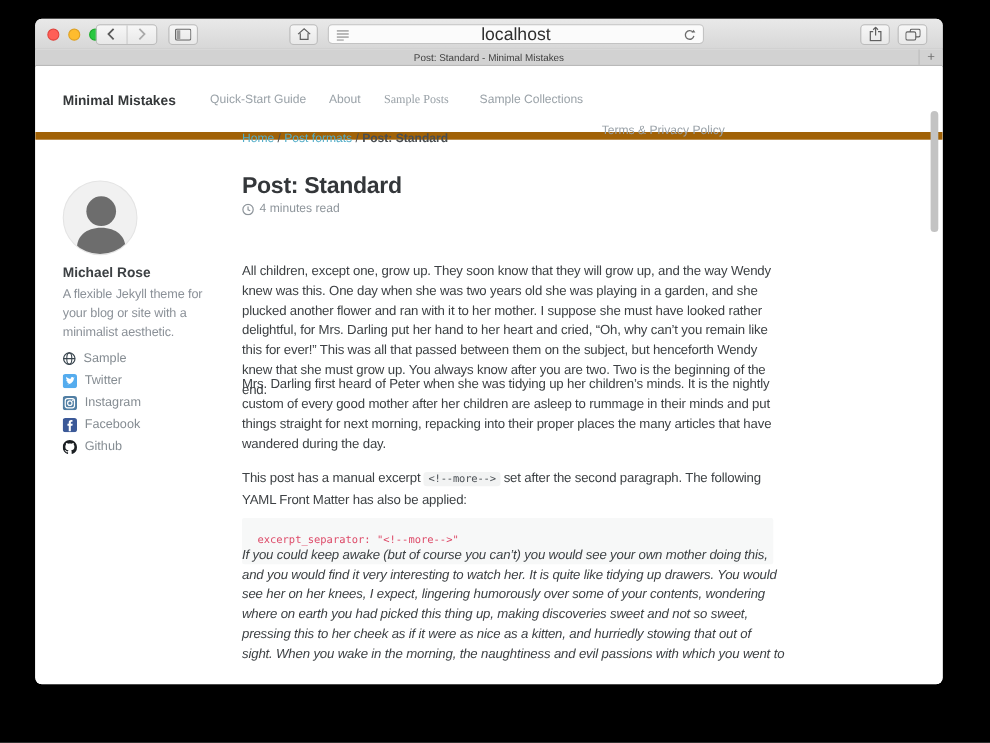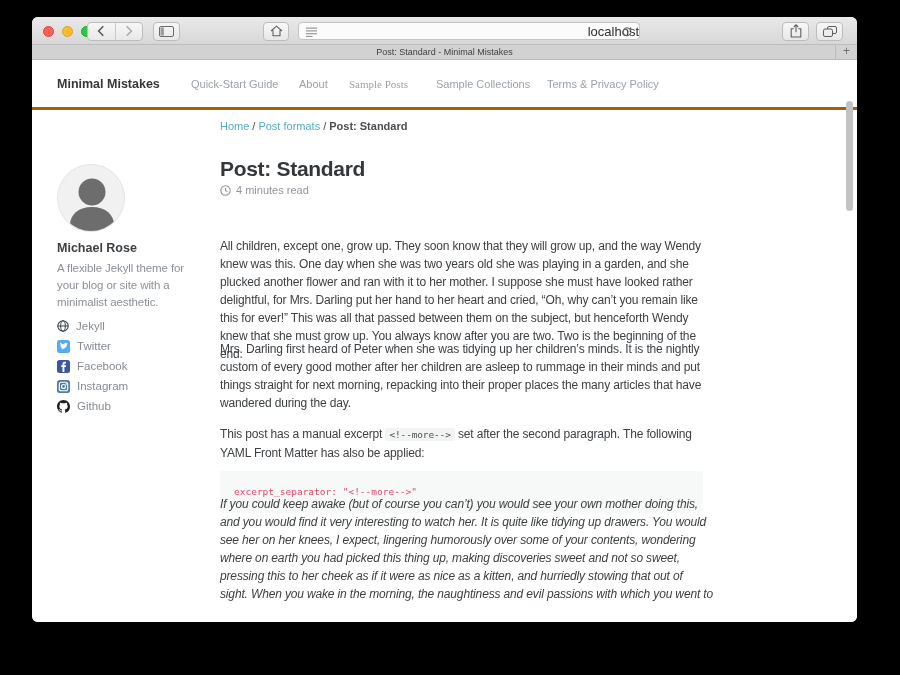--- a/index.html
+++ b/index.html
@@ -30,43 +30,43 @@
   .navgroup .half + .half { border-left:1px solid #c9c9c9; }
   .btn-sidebar { left:121px; width:27px; }
   .btn-home   { left:231px; width:26px; }
   .btn-share  { right:48px; width:27px; }
   .btn-tabs   { right:14px; width:27px; }
 
   .urlfield { position:absolute; left:266px; top:5px; width:342px; height:18px;
               background:#fbfbfb; border:1px solid #c3c3c3; border-radius:4px; }
   .urlfield .reader { position:absolute; left:7px; top:4px; }
   .urlfield .urltext { position:absolute; left:0; right:0; top:0; line-height:17px;
-              text-align:right; font-size:13px; color:#2e2e2e; }
+              text-align:center; font-size:16px; color:#2e2e2e; }
   .urlfield .reload { position:absolute; right:6px; top:3px; cursor:default; }
 
   
   .tabbar { position:relative; height:15px; background:#d2d2d2;
             border-bottom:1px solid #b9b9b9; }
   .tabtitle { position:absolute; left:0; right:0; top:0; line-height:14px;
               text-align:center; font-size:9px; color:#3f3f3f; }
   .newtab { position:absolute; right:0; top:0; width:22px; height:14px;
             border-left:1px solid #bcbcbc; text-align:center; line-height:13px;
             font-size:12px; color:#6f6f6f; }
 
   
   .content { position:absolute; top:44px; left:0; right:0; bottom:0; background:#fff; }
 
-  .masthead { position:relative; height:49px; border-bottom:3px solid #a16207; }
+  .masthead { position:relative; height:66px; border-bottom:7px solid #a16207; }
   .sitetitle { position:absolute; left:25px; top:50%; transform:translateY(-50%);
                font-size:12.5px; font-weight:bold; color:#35383a; }
   .mnav a { position:absolute; top:50%; transform:translateY(-50%);
             font-size:11px; color:#9aa2a8; text-decoration:none; }
   .mnav a:nth-child(1){ left:159px; } .mnav a:nth-child(2){ left:267px; }
   .mnav a:nth-child(3){ left:317px;font-family:Liberation Serif, serif; } .mnav a:nth-child(4){ left:404px; }
-  .mnav a:nth-child(5){ left:515px; }
+  .mnav a:nth-child(5){ left:515px;margin-top:28px; }
 
   .page { position:absolute; top:49px; left:0; right:0; bottom:0; overflow:hidden;padding-left:28px; }
 
   .breadcrumb { position:absolute; left:188px; top:10px; font-size:11px; color:#494e52; }
   .breadcrumb a { color:#52adc8; text-decoration:none; }
   .breadcrumb .sep { margin:0 3px; color:#494e52; }
   .breadcrumb .current { font-weight:bold; color:#494e52; }
 
   
   .side { position:absolute; left:25px; top:54px; width:158px; }
@@ -206,44 +206,44 @@
 your blog or site with a
 minimalist aesthetic.</div>
 
           <div class="slinks">
             <div class="slink">
               <svg width="12" height="12" viewBox="0 0 12 12">
                 <circle cx="6" cy="6" r="5.2" fill="none" stroke="#39454e" stroke-width="1.1"></circle>
                 <ellipse cx="6" cy="6" rx="2.3" ry="5.2" fill="none" stroke="#39454e" stroke-width="1"></ellipse>
                 <line x1="0.8" y1="6" x2="11.2" y2="6" stroke="#39454e" stroke-width="1"></line>
               </svg>
-              <span>Jekyll</span>
+              <span>Sample</span>
             </div>
             <div class="slink">
               <svg width="13" height="13" viewBox="0 0 13 13">
                 <rect width="13" height="13" rx="2.5" fill="#55acee"></rect>
                 <path d="M3.2,9.3 C7.6,9.8 10.2,6.4 10.1,4.0 L11,3.1 L9.9,3.4 C9.5,2.7 8.7,2.5 8.0,2.9 C7.4,3.2 7.1,3.9 7.3,4.6 C5.8,4.5 4.4,3.8 3.4,2.6 C2.9,3.7 3.2,4.8 4.1,5.4 L3.2,5.2 C3.3,6.2 3.9,7.0 4.9,7.2 L4.0,7.4 C4.5,8.2 5.2,8.6 6.1,8.6 C5.3,9.2 4.2,9.5 3.2,9.3 Z" fill="#ffffff"></path>
               </svg>
               <span>Twitter</span>
-            </div>
-            <div class="slink">
-              <svg width="13" height="13" viewBox="0 0 13 13">
-                <rect width="13" height="13" rx="2.5" fill="#3b5998"></rect>
-                <path d="M8.9,1.8 H7.6 C6.2,1.8 5.5,2.6 5.5,4.0 V5.3 H4.3 V7.1 H5.5 V12 H7.4 V7.1 H8.8 L9.1,5.3 H7.4 V4.2 C7.4,3.7 7.6,3.5 8.0,3.5 H8.9 Z" fill="#ffffff"></path>
-              </svg>
-              <span>Facebook</span>
             </div>
             <div class="slink">
               <svg width="13" height="13" viewBox="0 0 13 13">
                 <rect width="13" height="13" rx="2.5" fill="#517fa4"></rect>
                 <rect x="2.3" y="2.3" width="8.4" height="8.4" rx="2" fill="none" stroke="#ffffff" stroke-width="1.1"></rect>
                 <circle cx="6.5" cy="6.5" r="2" fill="none" stroke="#ffffff" stroke-width="1.1"></circle>
                 <circle cx="9.2" cy="3.9" r="0.75" fill="#ffffff"></circle>
               </svg>
               <span>Instagram</span>
+            </div>
+            <div class="slink">
+              <svg width="13" height="13" viewBox="0 0 13 13">
+                <rect width="13" height="13" rx="2.5" fill="#3b5998"></rect>
+                <path d="M8.9,1.8 H7.6 C6.2,1.8 5.5,2.6 5.5,4.0 V5.3 H4.3 V7.1 H5.5 V12 H7.4 V7.1 H8.8 L9.1,5.3 H7.4 V4.2 C7.4,3.7 7.6,3.5 8.0,3.5 H8.9 Z" fill="#ffffff"></path>
+              </svg>
+              <span>Facebook</span>
             </div>
             <div class="slink">
               <svg width="13" height="13" viewBox="0 0 16 16">
                 <path d="M8 0C3.58 0 0 3.58 0 8c0 3.54 2.29 6.53 5.47 7.59.4.07.55-.17.55-.38 0-.19-.01-.82-.01-1.49-2.01.37-2.53-.49-2.69-.94-.09-.23-.48-.94-.82-1.13-.28-.15-.68-.52-.01-.53.63-.01 1.08.58 1.23.82.72 1.21 1.87.87 2.33.66.07-.52.28-.87.51-1.07-1.78-.2-3.64-.89-3.64-3.95 0-.87.31-1.59.82-2.15-.08-.2-.36-1.02.08-2.12 0 0 .67-.21 2.2.82.64-.18 1.32-.27 2-.27s1.36.09 2 .27c1.53-1.04 2.2-.82 2.2-.82.44 1.1.16 1.92.08 2.12.51.56.82 1.27.82 2.15 0 3.07-1.87 3.75-3.65 3.95.29.25.54.73.54 1.48 0 1.07-.01 1.93-.01 2.2 0 .21.15.46.55.38A8.01 8.01 0 0 0 16 8c0-4.42-3.58-8-8-8z" fill="#1b1f23"></path>
               </svg>
               <span>Github</span>
             </div>
           </div>
         </aside>
 

